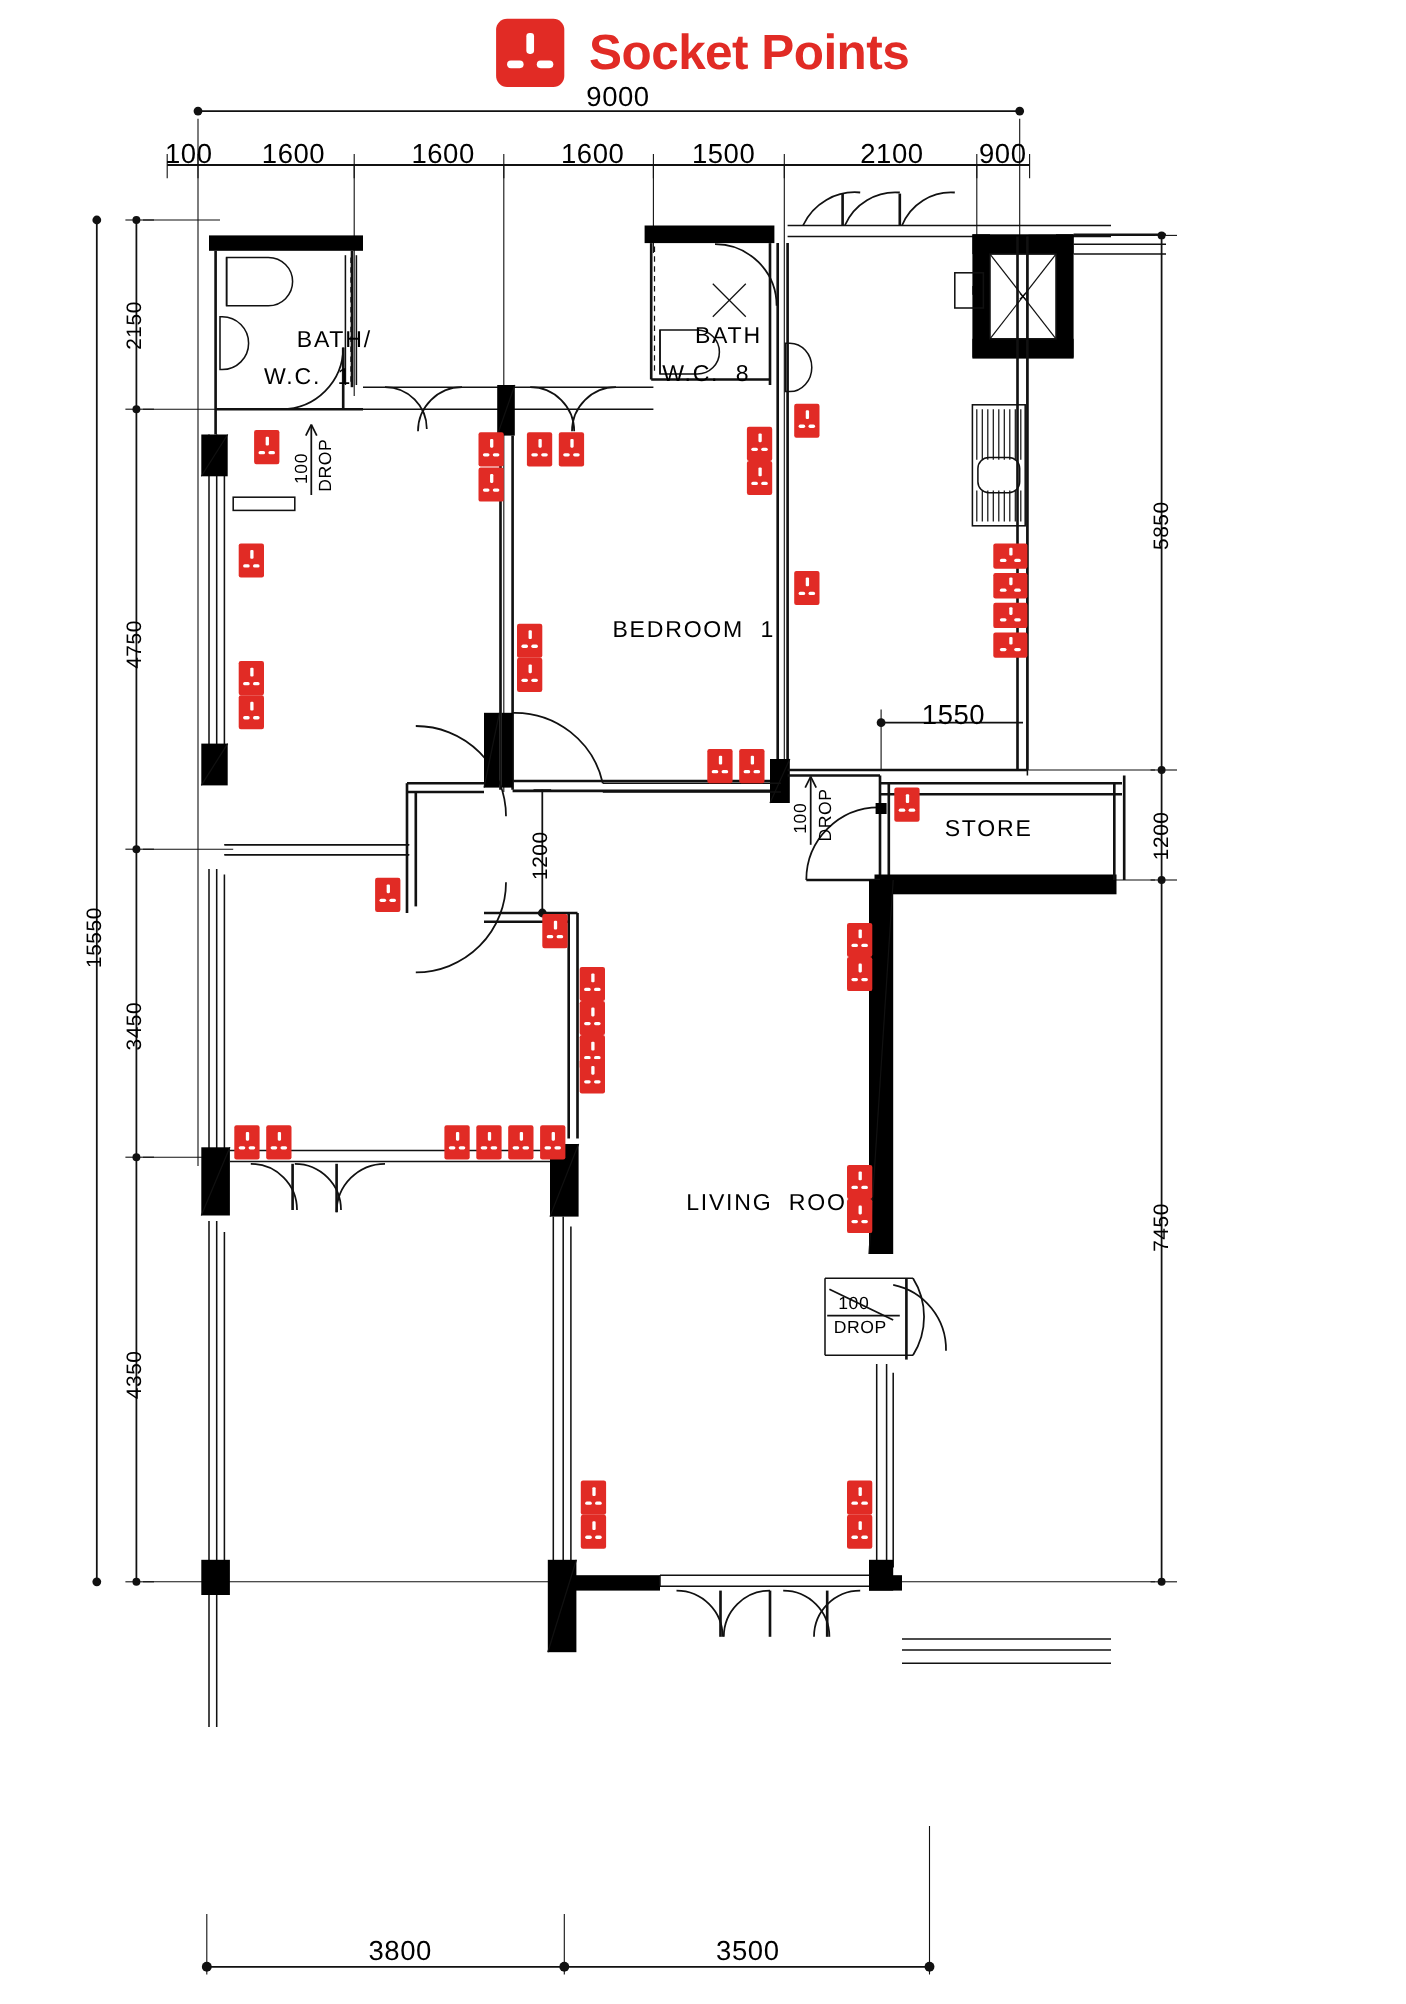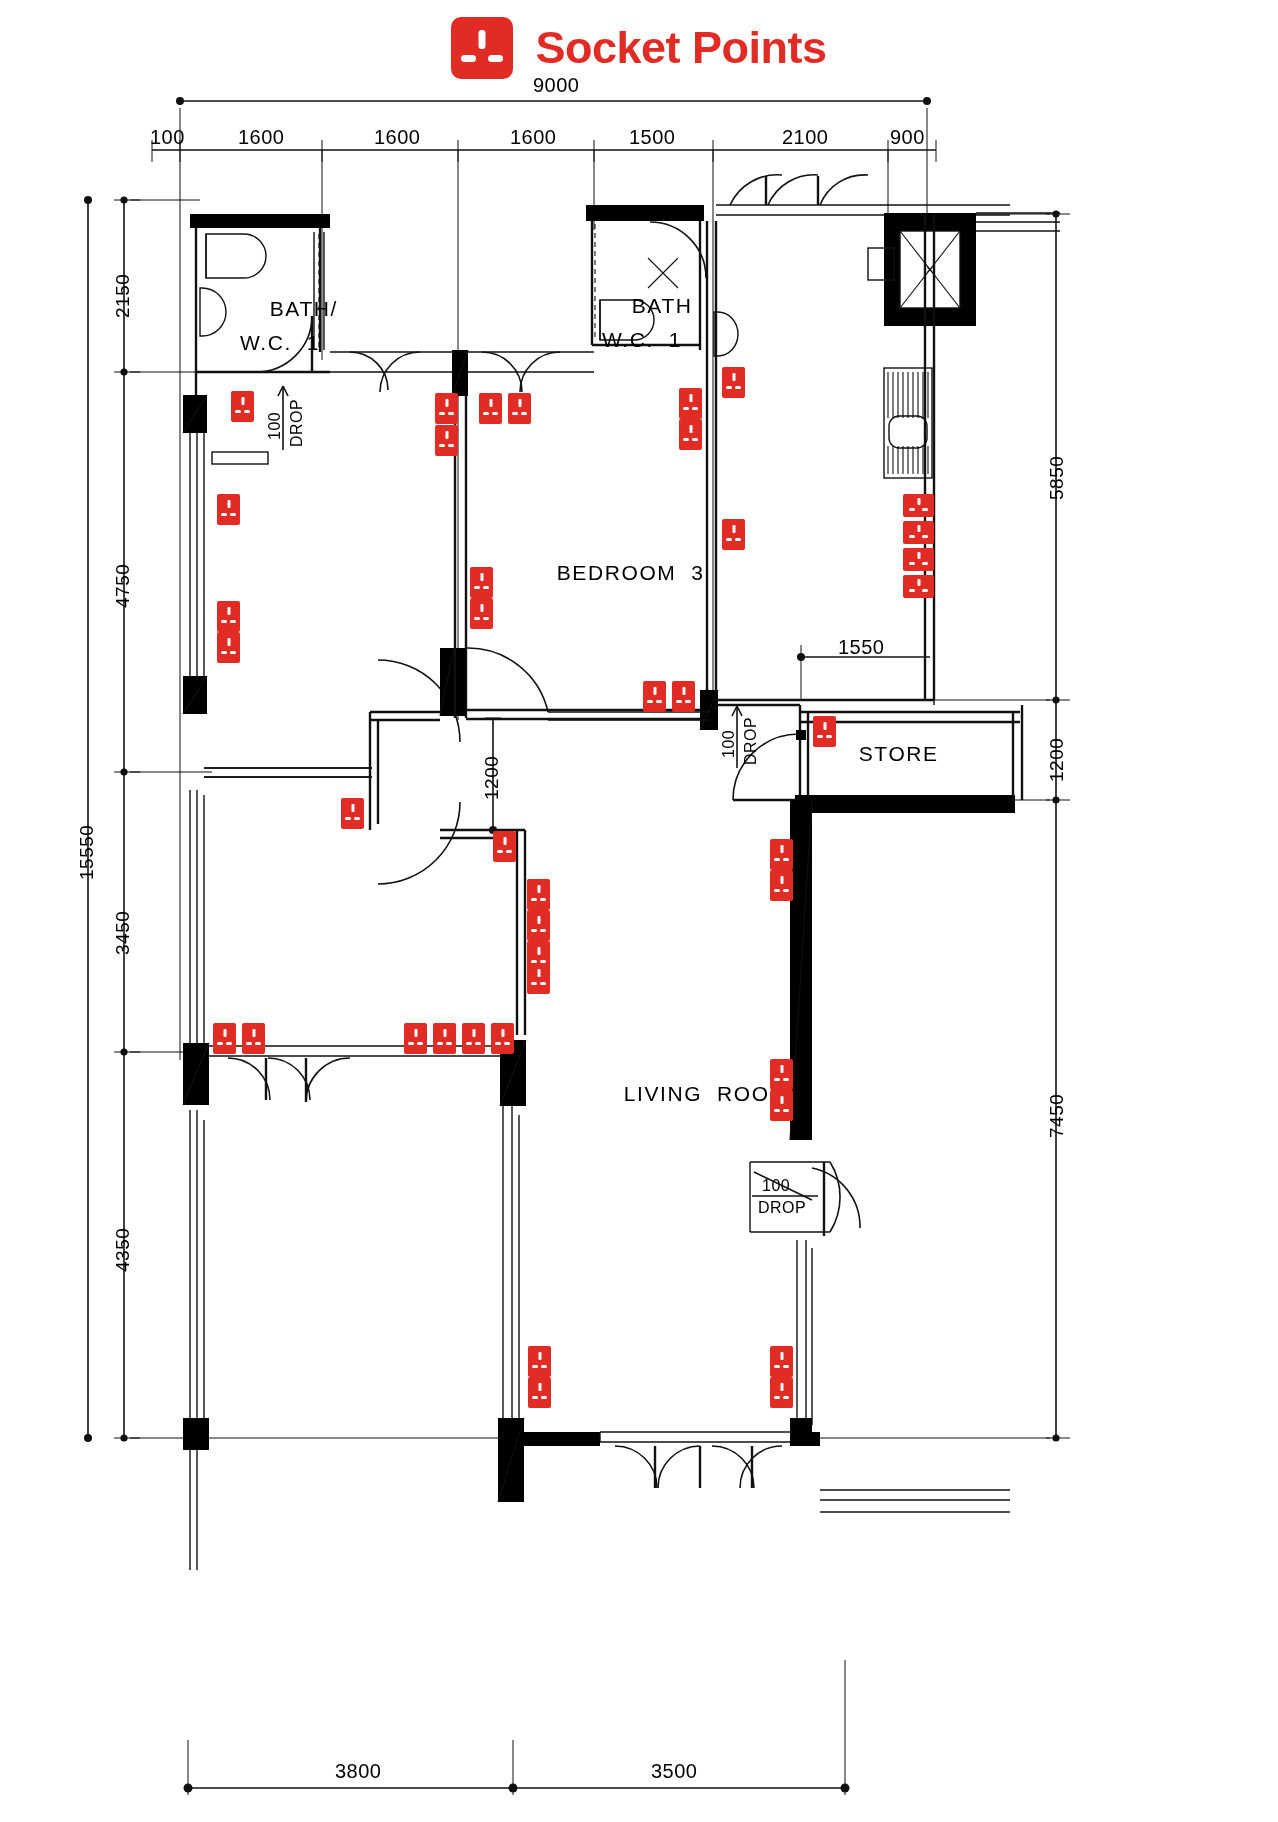--- a/index.html
+++ b/index.html
@@ -72,21 +72,21 @@
     position: absolute;
     color: #000;
     white-space: pre;
     font-family: "Liberation Sans", sans-serif;
   }
   .room {
     font-size: 21px;
     letter-spacing: 1.6px;
   }
   .dim {
-    font-size: 20px;
+    font-size: 25px;
     letter-spacing: 0.5px;
   }
   .dim-v {
     font-size: 19px;
     letter-spacing: 0.5px;
     transform-origin: left top;
     transform: rotate(-90deg);
   }
   .drop {
     font-size: 16px;
@@ -540,24 +540,24 @@
     </g>
   </svg>
   </div>
 
   <div class="lbl room" style="left:240px; top:258px; line-height:34px;">
     <span>BATH/
 W.C.  1</span>
   </div>
   <div class="lbl room" style="left:602px; top:255px; line-height:34px;">
     <span>BATH
-W.C.  1</span>
+W.C.  8</span>
   </div>
   <div class="lbl room" style="left:527px; top:537px;">
-    <span>BEDROOM  3</span>
+    <span>BEDROOM  1</span>
   </div>
   <div class="lbl room" style="left:829px; top:718px;">
     <span>STORE</span>
   </div>
   <div class="lbl room" style="left:594px; top:1058px;">
     <span>LIVING  ROOM</span>
   </div>
 
   <div class="lbl dim" style="left:533px; top:74px;">9000</div>
 

